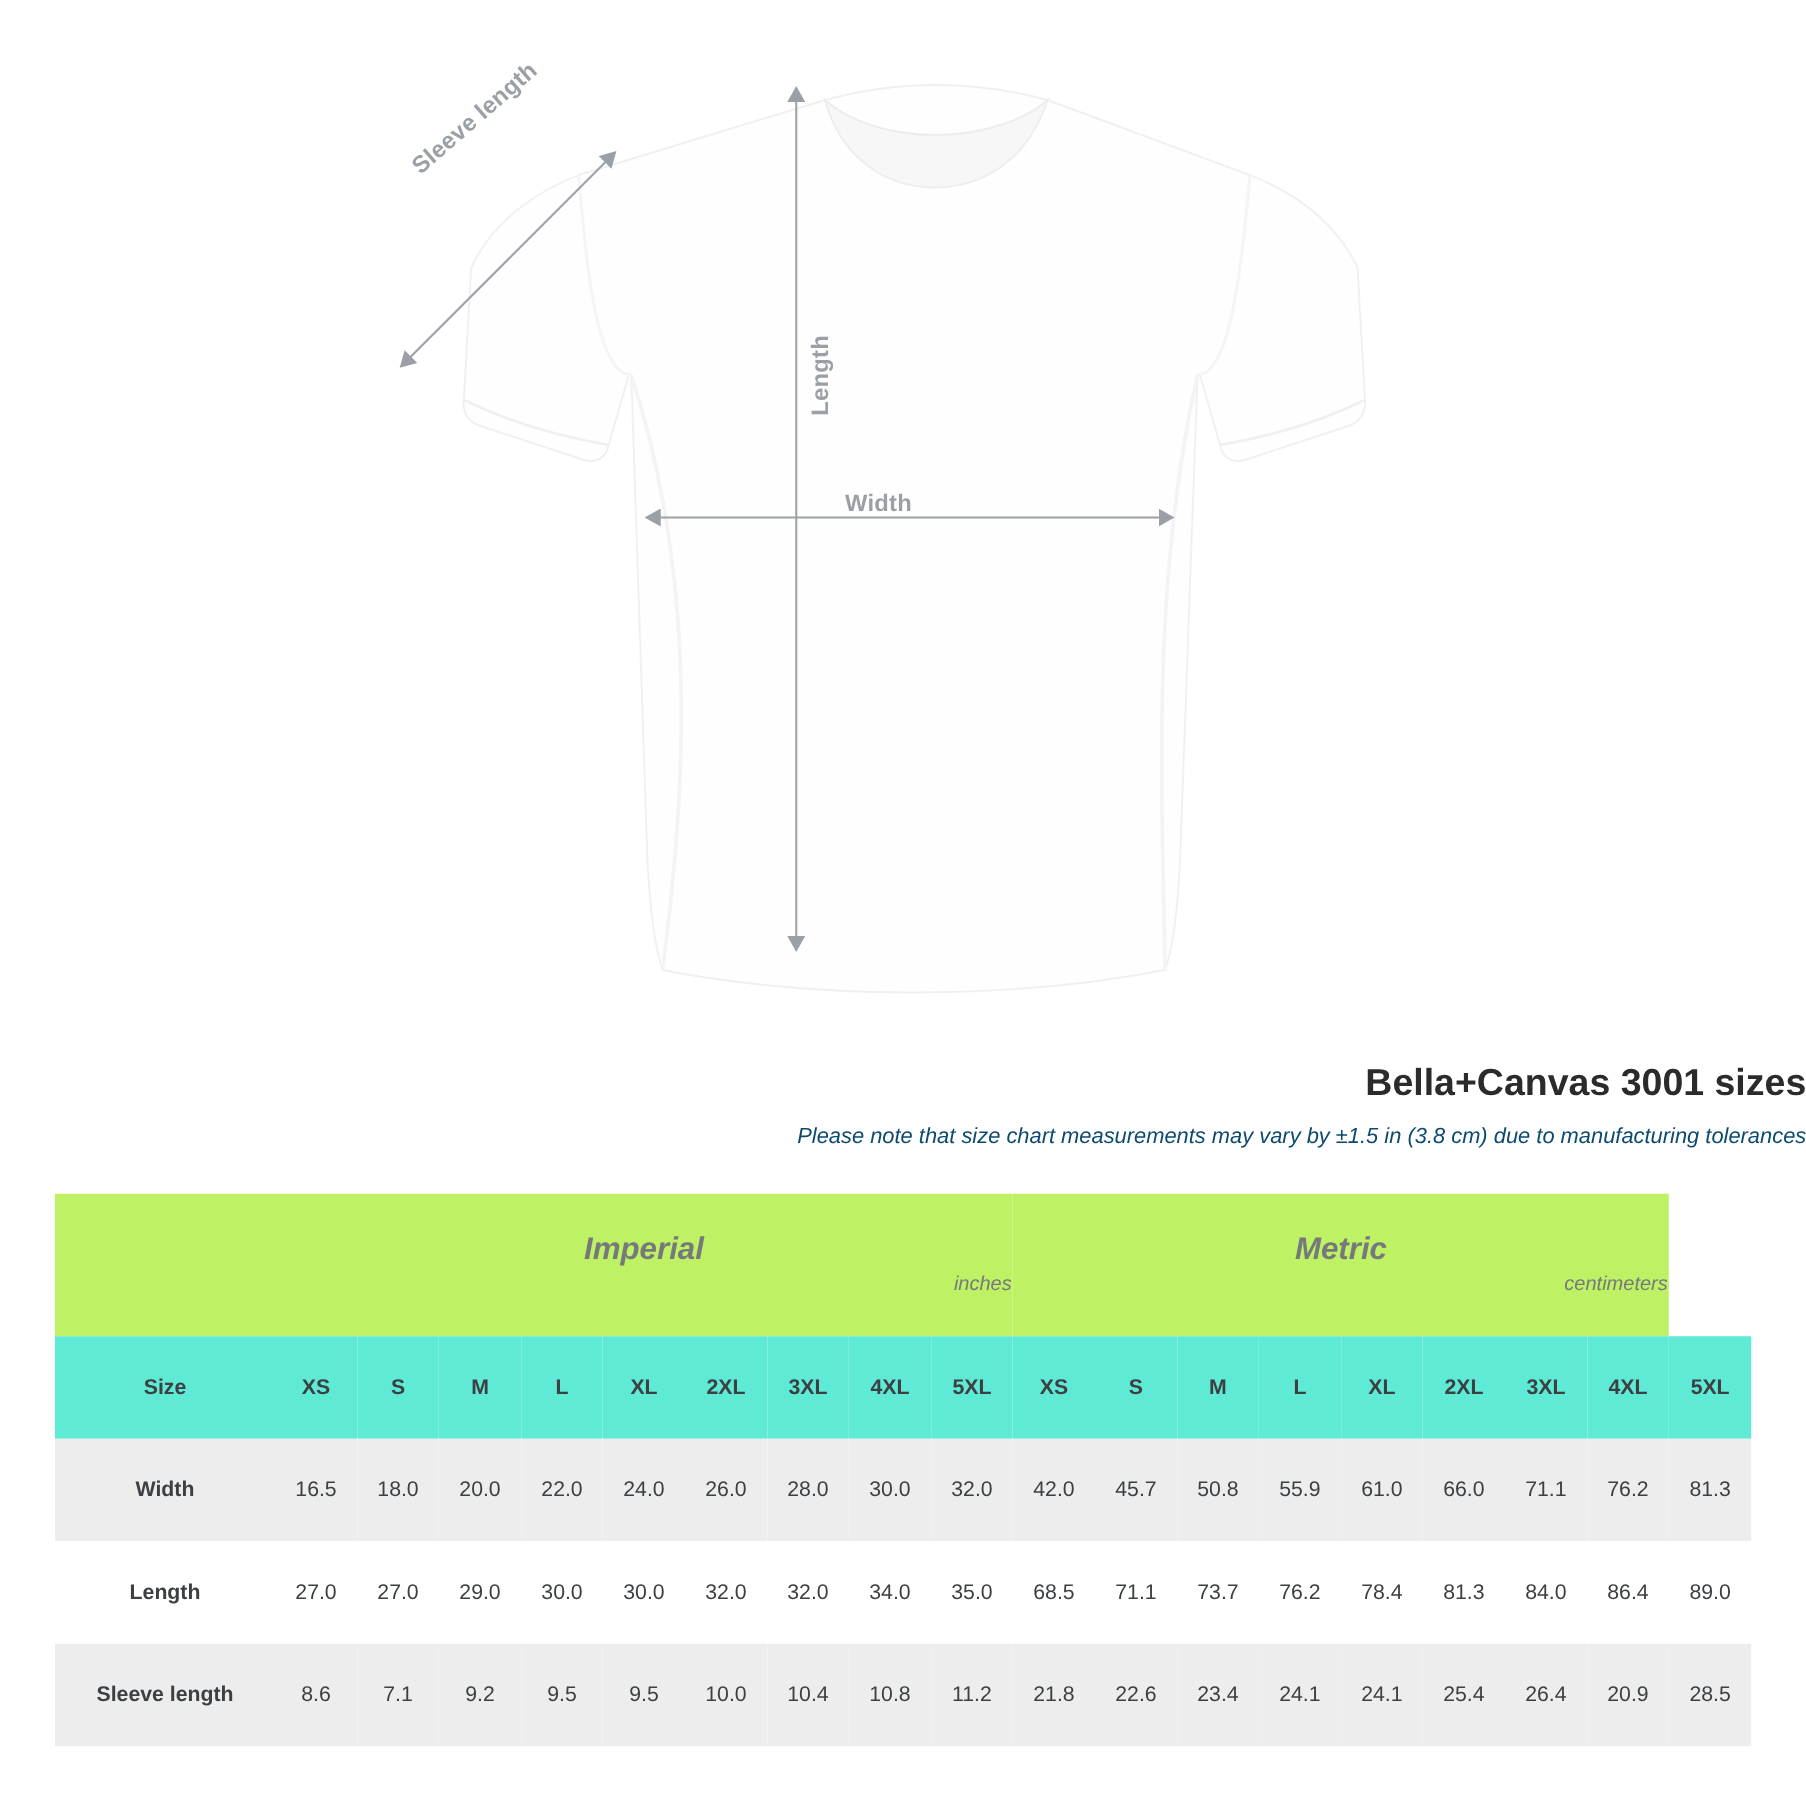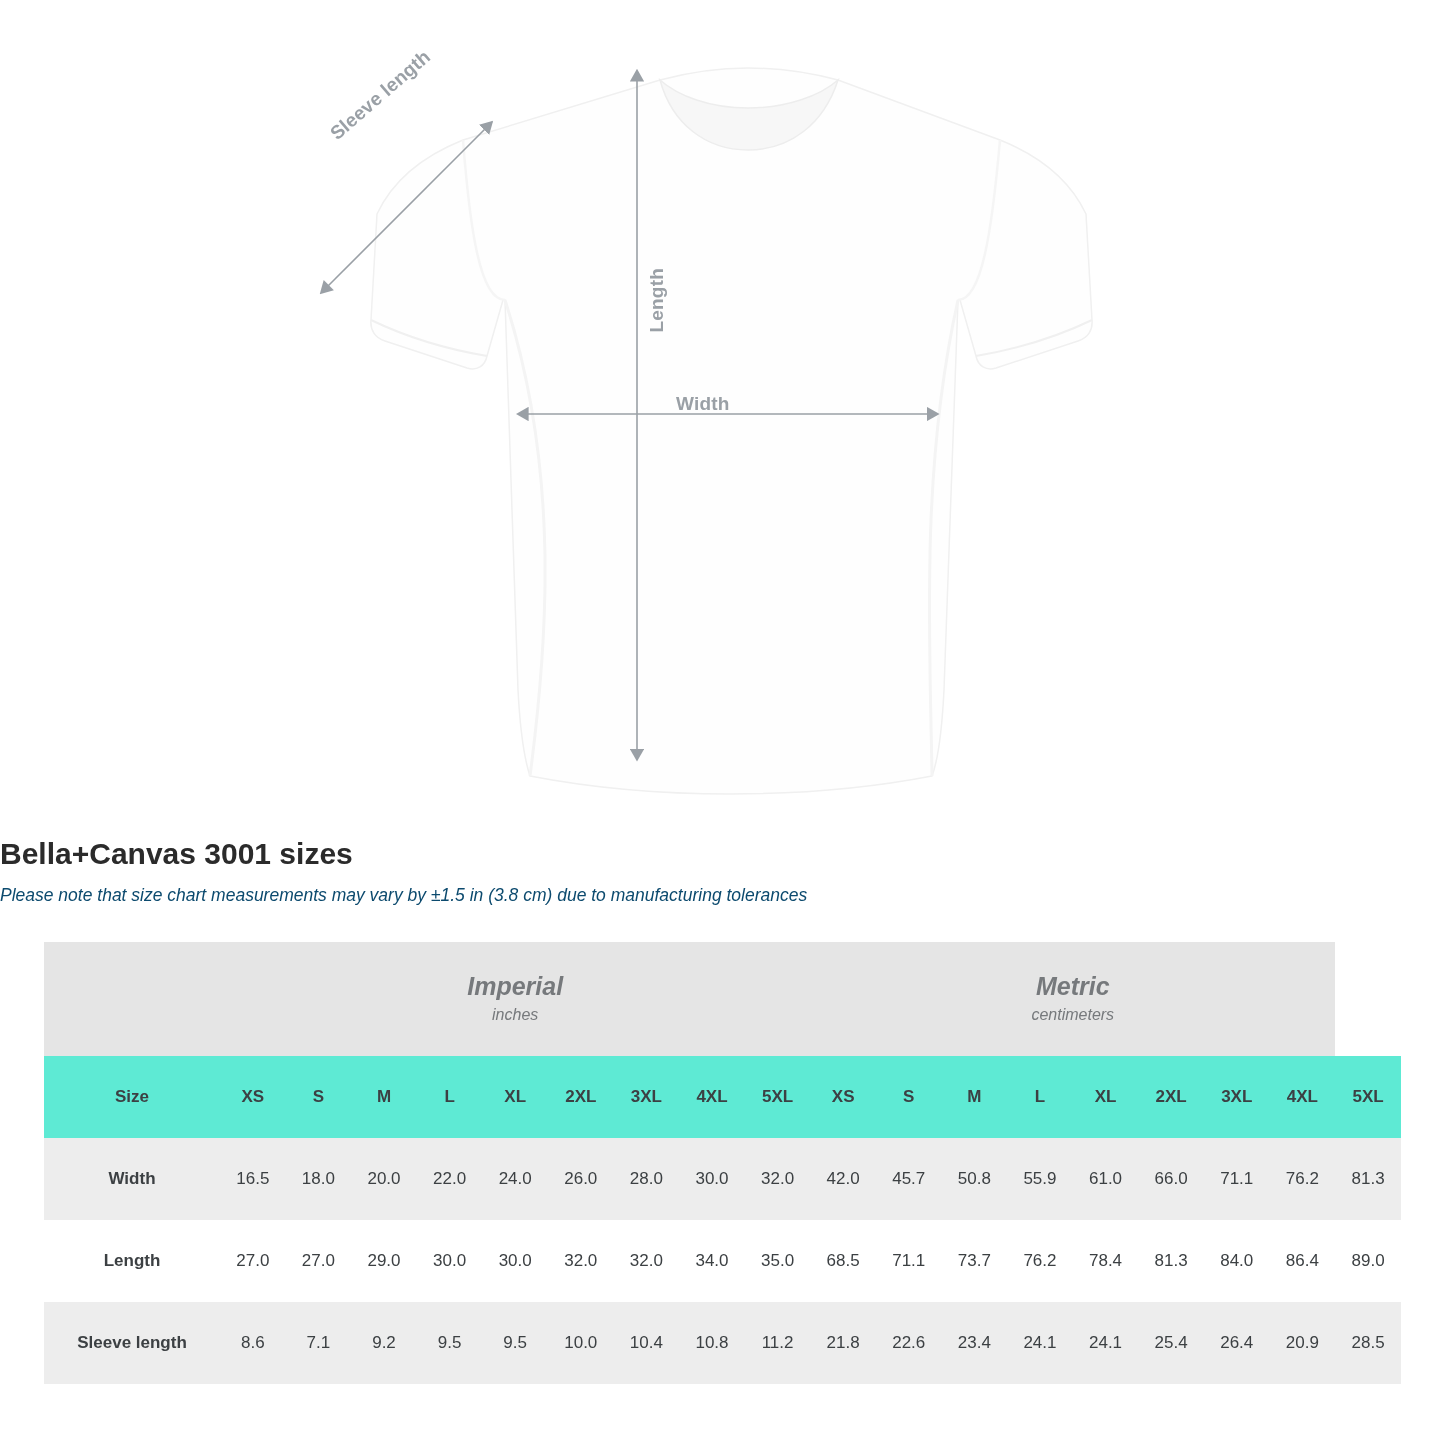--- a/index.html
+++ b/index.html
@@ -50,22 +50,22 @@
   }
   .dim-label.sleeve {
     left: 326px;
     top: 128px;
     transform: rotate(-41deg);
     transform-origin: left top;
   }
 
   
   .chart-head {
-    text-align: left;
-    margin-top: 7px;
+    text-align: right;
+    margin-top: 20px;
   }
   .chart-title {
     font-size: 30px;
     font-weight: bold;
     color: #2b2b2b;
     margin: 0 0 14px 0;
   }
   .chart-note {
     font-size: 17.5px;
     font-style: italic;
@@ -85,35 +85,36 @@
   }
   table.size-table th,
   table.size-table td {
     border: none;
     text-align: center;
     vertical-align: middle;
     font-size: 17px;
     color: #3c4043;
   }
   .unit-head td {
-    background: #e5e5e5;
+    background: #bef264;
     height: 112px;
   }
   .unit-title {
     font-size: 25px;
     font-style: italic;
     font-weight: bold;
     color: #76797c;
     line-height: 1.25;
   }
   .unit-sub {
     font-size: 16px;
     font-style: italic;
     color: #76797c;
     line-height: 1.6;
+    text-align: right;
   }
   .size-row td {
     background: #5eead4;
     height: 80px;
     font-weight: bold;
     font-size: 18px;
     color: #3c4043;
   }
   .row-band-a td {
     background: #ededed;

